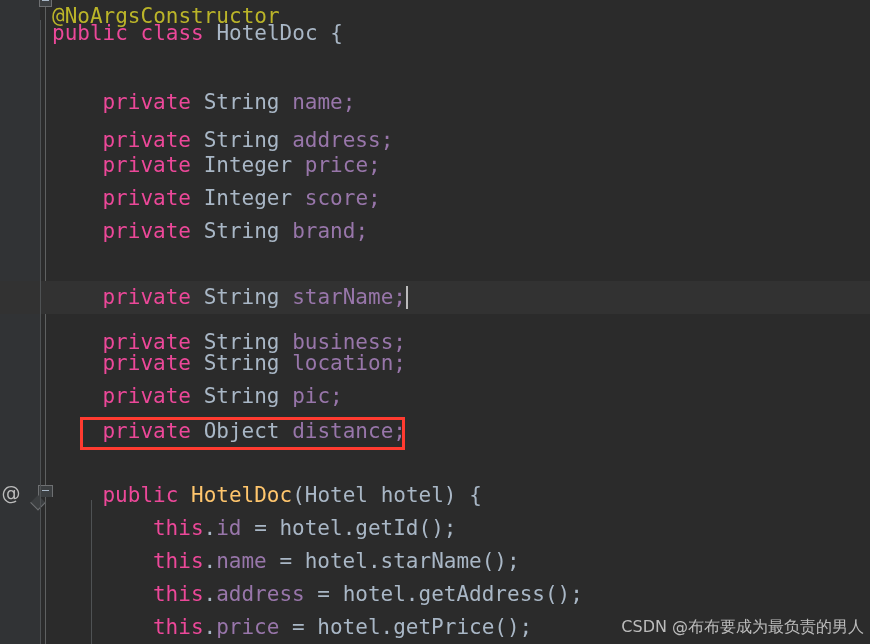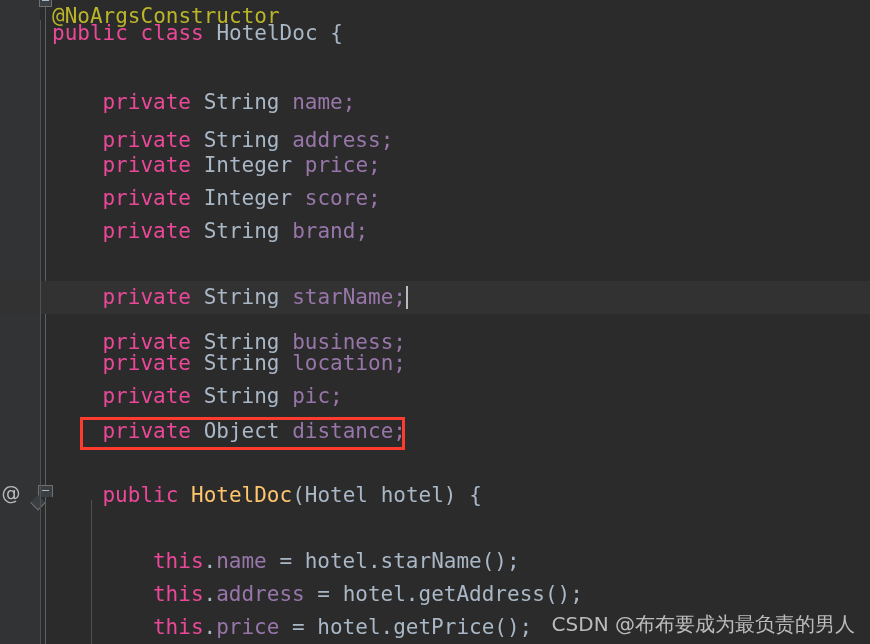--- a/index.html
+++ b/index.html
@@ -107,23 +107,23 @@
   #red-box{
     position:absolute;
     left:80px;top:417px;width:325px;height:33px;
     border:3px solid #ff3b30;
     box-sizing:border-box;
     pointer-events:none;
   }
 
   
   #watermark{
-    position:absolute;right:15px;bottom:6px;
+    position:absolute;right:6px;bottom:6px;
     color:#c8c8c8;
-    font-size:20px;
+    font-size:16px;
     font-family:"DejaVu Sans","Liberation Sans",sans-serif;
     white-space:nowrap;
     opacity:.92;
   }
 </style>
 </head>
 <body>
 
 <div id="editor">
 
@@ -153,20 +153,21 @@
       <div class="line" style="top: 124px; left: 50.48px;"><span class="kw">private</span><span class="punc"> </span><span class="typ">String</span><span class="punc"> </span><span class="fld">address</span><span class="fld">;</span></div>
       <div class="line" style="top: 149px; left: 50.48px;"><span class="kw">private</span><span class="punc"> </span><span class="typ">Integer</span><span class="punc"> </span><span class="fld">price</span><span class="fld">;</span></div>
       <div class="line" style="top: 182px; left: 50.48px;"><span class="kw">private</span><span class="punc"> </span><span class="typ">Integer</span><span class="punc"> </span><span class="fld">score</span><span class="fld">;</span></div>
       <div class="line" style="top: 215px; left: 50.48px;"><span class="kw">private</span><span class="punc"> </span><span class="typ">String</span><span class="punc"> </span><span class="fld">brand</span><span class="fld">;</span></div>
       <div class="line" style="top: 281px; left: 50.48px;"><span class="kw">private</span><span class="punc"> </span><span class="typ">String</span><span class="punc"> </span><span class="fld">starName</span><span class="fld">;</span><span class="caret"></span></div>
       <div class="line" style="top: 314px; left: 50.48px; margin-top: 12px;"><span class="kw">private</span><span class="punc"> </span><span class="typ">String</span><span class="punc"> </span><span class="fld">business</span><span class="fld">;</span></div>
       <div class="line" style="top: 347px; left: 50.48px;"><span class="kw">private</span><span class="punc"> </span><span class="typ">String</span><span class="punc"> </span><span class="fld">location</span><span class="fld">;</span></div>
       <div class="line" style="top: 380px; left: 50.48px;"><span class="kw">private</span><span class="punc"> </span><span class="typ">String</span><span class="punc"> </span><span class="fld">pic</span><span class="fld">;</span></div>
       <div class="line" style="top: 415px; left: 50.48px;"><span class="kw">private</span><span class="punc"> </span><span class="typ">Object</span><span class="punc"> </span><span class="fld">distance</span><span class="fld">;</span></div>
       <div class="line" style="top: 479px; left: 50.48px;"><span class="kw">public</span><span class="punc"> </span><span class="cname">HotelDoc</span><span class="punc">(</span><span class="typ">Hotel</span><span class="punc"> hotel) {</span></div>
+      <div class="line" style="top: 512px; left: 100.96px;"><span class="kw">this</span><span class="punc">.</span><span class="fld">id</span><span class="punc"> = hotel.getId();</span></div>
       <div class="line" style="top: 545px; left: 100.96px;"><span class="kw">this</span><span class="punc">.</span><span class="fld">name</span><span class="punc"> = hotel.starName();</span></div>
       <div class="line" style="top: 578px; left: 100.96px;"><span class="kw">this</span><span class="punc">.</span><span class="fld">address</span><span class="punc"> = hotel.getAddress();</span></div>
       <div class="line" style="top: 611px; left: 100.96px;"><span class="kw">this</span><span class="punc">.</span><span class="fld">price</span><span class="punc"> = hotel.getPrice();</span></div>
     </div>
 
   <div id="red-box"></div>
 
   <div id="watermark">CSDN @布布要成为最负责的男人</div>
 </div>
 

